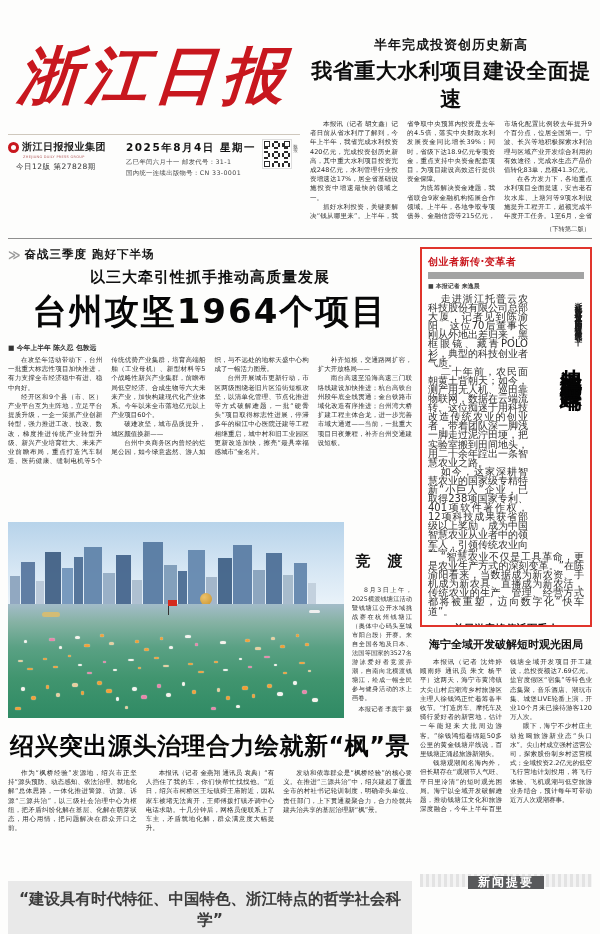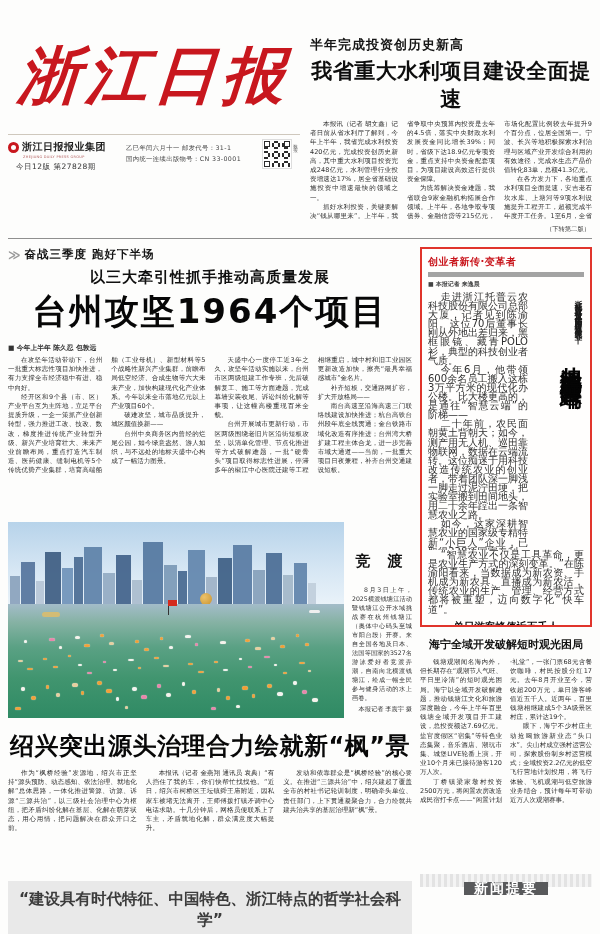--- a/index.html
+++ b/index.html
@@ -24,21 +24,21 @@
   .dates{flex:1;padding-top:1px;}
   .date-main{font-weight:bold;font-size:10.5px;letter-spacing:1.5px;color:#111;}
   .date-sub{font-size:6.3px;color:#444;margin-top:2.5px;letter-spacing:.4px;}
   .qrwrap{position:absolute;right:2px;top:5px;display:flex;gap:2px;}
   .qr{width:28px;height:28px;background:#fff;position:relative;outline:1px solid #ddd;}
   .qr i{position:absolute;background:#2c2c2c;}
   .qr-label{writing-mode:vertical-rl;font-size:4.5px;color:#777;letter-spacing:2px;}
 
   
   .water-col{padding-top:10px;}
-  .w-kicker{text-align:left;font-weight:bold;font-size:13px;color:#161616;letter-spacing:1px;}
+  .w-kicker{text-align:center;font-weight:bold;font-size:13px;color:#161616;letter-spacing:1px;}
   .w-head{text-align:center;font-weight:bold;font-size:21px;color:#0d0d0d;letter-spacing:.5px;margin-top:3px;}
   .bodytext{font-size:6.5px;line-height:9.2px;text-align:justify;color:#2e2e2e;}
   .bodytext p{margin:0;text-indent:13px;}
   .w-body{margin-top:7px;height:104px;column-count:3;column-gap:9px;overflow:hidden;}
   .w-jump{font-size:6.3px;text-align:right;color:#2e2e2e;margin-top:1px;padding-right:2px;}
 
   
   .maingrid{display:grid;grid-template-columns:404px 172px;column-gap:8px;margin-top:8px;}
 
   
@@ -76,21 +76,21 @@
   .sx-body{margin-top:7px;height:102px;column-count:3;column-gap:9px;overflow:hidden;}
 
   
   .banner{margin-top:10px;background:#e9e9e9;padding:8px 10px 5px 10px;box-sizing:border-box;}
   .banner-l1{font-weight:bold;font-size:15.5px;color:#3c3c3c;text-align:center;letter-spacing:0;}
 
   
   .feature{border:2px solid #e0342b;background:#fffefd;box-sizing:border-box;height:380px;
            padding:6px;overflow:hidden;}
   .f-kicker{color:#c9161d;font-weight:bold;font-size:10px;letter-spacing:.5px;
-            border-bottom:5px solid #a3a3a3;padding-bottom:3px;}
+            border-bottom:7px solid #a3a3a3;padding-bottom:3px;}
   .f-byline{font-size:6px;font-weight:bold;color:#444;margin:3px 0 3px 0;}
   .f-top{display:flex;gap:4px;height:258px;overflow:hidden;}
   .f-left{width:100px;flex:none;overflow:hidden;}
   .f-body{font-size:10px;line-height:9.1px;text-align:justify;color:#2e2e2e;}
   .f-body p{margin:0;text-indent:12.8px;}
   .f-sub{text-align:center;font-weight:bold;font-size:10.5px;color:#101010;margin:6px 0 4px 0;}
   .f-vert{flex:1;writing-mode:vertical-rl;display:flex;padding-top:2px;}
   .f-vsub{font-size:7.5px;color:#1a1a1a;letter-spacing:1.5px;line-height:12px;font-weight:bold;}
   .f-vhead{font-size:22px;font-weight:bold;color:#050505;letter-spacing:2px;line-height:26px;margin-top:2px;}
 
@@ -98,42 +98,43 @@
   .hn{margin-top:10px;}
   .hn-kicker{text-align:center;font-weight:bold;font-size:11px;color:#141414;}
   .hn-head{text-align:center;font-weight:bold;font-size:15.5px;color:#060606;letter-spacing:.5px;margin-top:3px;}
   .hn-body{margin-top:6px;height:206px;column-count:2;column-gap:8px;overflow:hidden;}
 
   
   .digest{margin-top:10px;}
   .digest-strip{height:13px;position:relative;
      background-image:repeating-linear-gradient(90deg,#e3e3e3 0 3px,#f4f4f4 3px 6px),
                       repeating-linear-gradient(0deg,#e3e3e3 0 3px,#f4f4f4 3px 6px);}
-  .digest-badge{position:absolute;left:50%;top:8px;transform:translateX(-50%);
-     background:#58595b;color:#fff;font-size:14px;font-weight:bold;letter-spacing:2px;
+  .digest-badge{position:absolute;left:50%;top:2px;transform:translateX(-50%);
+     background:#58595b;color:#fff;font-size:12px;font-weight:bold;letter-spacing:2px;
      padding:2px 10px;line-height:9px;}
 </style>
 </head>
 <body>
 
 <div class="page">
 
   <div class="topgrid">
     <div>
       <div class="mast-title">浙江日报</div>
       <div class="info-strip">
         <div class="brand">
           <div class="brand-row">
             <span class="ring"></span>
             <span class="brand-name">浙江日报报业集团</span>
           </div>
           <div class="brand-en">ZHEJIANG DAILY PRESS GROUP</div>
           <div class="edition">今日12版 第27828期</div>
         </div>
         <div class="dates">
+          <div class="date-main">2025年8月4日 星期一</div>
           <div class="date-sub">乙巳年闰六月十一 邮发代号：31-1</div>
           <div class="date-sub">国内统一连续出版物号：CN 33-0001</div>
         </div>
         <div class="qrwrap">
           <div class="qr" id="qr">
               <i style="left: 1px; top: 1px; width: 2px; height: 2px;"></i>
               <i style="left: 3px; top: 1px; width: 2px; height: 2px;"></i>
               <i style="left: 11px; top: 1px; width: 2px; height: 2px;"></i>
               <i style="left: 13px; top: 1px; width: 2px; height: 2px;"></i>
               <i style="left: 21px; top: 1px; width: 2px; height: 2px;"></i>
@@ -223,21 +224,20 @@
           <span class="tz-kicker">奋战三季度 跑好下半场</span>
         </div>
         <div class="tz-sub">以三大牵引性抓手推动高质量发展</div>
         <div class="tz-head">台州攻坚1964个项目</div>
         <div class="tz-byline">■ 今年上半年 陈久忍 包敦远</div>
         <div class="tz-body bodytext">
             <p>在攻坚年活动带动下，台州一批重大标志性项目加快推进，有力支撑全市经济稳中有进、稳中向好。</p>
             <p>经开区和9个县（市、区）产业平台互为主阵地，立足平台提质升级，一企一策抓产业创新转型，强力推进工改、技改、数改，梯度推进传统产业转型升级、新兴产业培育壮大、未来产业前瞻布局，重点打造汽车制造、医药健康、缝制电机等5个传统优势产业集群，培育高端船舶（工业母机）、新型材料等5个战略性新兴产业集群，前瞻布局低空经济、合成生物等六大未来产业，加快构建现代化产业体系。今年以来全市落地亿元以上产业项目60个。</p>
             <p>破难攻坚，城市品质提升，城区颜值换新——</p>
             <p>台州中央商务区内曾经的烂尾公园，如今绿意盎然、游人如织，与不远处的地标天盛中心构成了一幅活力图景。</p>
-            <p>天盛中心一度停工近3年之久，攻坚年活动实施以来，台州市区两级组建工作专班，先后破解复工、施工等方面难题，完成幕墙安装收尾、诉讼纠纷化解等事项，让这幢高楼重现百米全貌。</p>
             <p>台州开展城市更新行动，市区两级围绕老旧片区沿街短板攻坚，以清单化管理、节点化推进等方式破解难题，一批“硬骨头”项目取得标志性进展，停滞多年的椒江中心医院迁建等工程相继重启，城中村和旧工业园区更新改造加快，擦亮“最具幸福感城市”金名片。</p>
             <p>补齐短板，交通路网扩容，扩大开放格局——</p>
             <p>南台高速至沿海高速三门联络线建设加快推进；杭台高铁台州段年底全线贯通；金台铁路市域化改造有序推进；台州湾大桥扩建工程主体合龙，进一步完善市域大通道——当前，一批重大项目日夜兼程，补齐台州交通建设短板。</p>
           </div>
       </div>
 
       <div class="photo-row">
         <div class="photo">
           <div class="sky"></div>
           <div class="skyline" id="skyline">
@@ -368,21 +368,20 @@
     </div>
 
     <div>
       <div class="feature">
         <div class="f-kicker">创业者新传·变革者</div>
         <div class="f-byline">■ 本报记者 来逸晨</div>
         <div class="f-top">
           <div class="f-left">
             <div class="f-body">
                 <p>走进浙江托普云农科技股份有限公司总部大厦，记者见到陈渝阳。这位70后董事长刚从外地出差归来，黑框眼镜、藏青POLO衫，典型的科技创业者气质。</p>
-                <p>今年6月，他带领600余名员工搬入这栋3万平方米的现代化办公楼。比大楼更高的，是通往“智慧云端”的阶梯——</p>
                 <p>二十年前，农民面朝黄土背朝天；如今，测产用无人机、巡田靠物联网，数据在云端流转。这位痴迷于用科技改造传统农业的创业者，带着团队深一脚浅一脚走过泥泞田埂，把实验室搬到田间地头，用二十余年蹚出一条智慧农业之路。</p>
                 <p>如今，这家深耕智慧农业的国家级专精特新“小巨人”企业，已取得238项国家专利、401项软件著作权，12项科技成果获省部级以上奖励，成为中国智慧农业从业者中的领军人，引领传统农业向数字化转型。</p>
               </div>
             <div class="f-sub">用数据“开荒”</div>
             <div class="f-body">
                 <p>创业之初，与伙伴一道“铆钉”般扎根的，是“啃硬骨头、敢为人先”的执着。金华某农事服务中心内巨大的电子屏上，全省农业物联网设备实时回传的数据流不断跳动：无人机巡田数据实时上云，虫情测报灯自动诱捕害虫，各式农机调度直通农户手机。这片智慧农业应用场景，正是陈渝阳口中的“数字大田”，凝聚着团队的最新力作。</p>
               </div>
           </div>
           <div class="f-vert">
             <div class="f-vsub">浙江托普云农科技董事长陈渝阳用科技提升传统农业——</div>
@@ -395,22 +394,22 @@
         <div class="f-sub">单日游客峰值近五千人</div>
         <div class="f-body">
             <p>凌晨还带着露水的高山杨梅，中午就能坐上冷链车发往全国；丘陵山地上，采收机械轰鸣作响——一批批乡村播下了智慧农业的种子，生根发芽、开花结果。</p>
           </div>
 
       </div>
 
       <div class="hn">
         <div class="hn-kicker">海宁全域开发破解短时观光困局</div>
         <div class="hn-body bodytext">
+            <p>本报讯（记者 沈烨婷 顾雨婷 通讯员 朱文 杨平平）这两天，海宁市黄湾镇大尖山村启潮湾乡村旅游区主理人徐钱鸿正忙着筹备丰收节。“打造房车、摩托车及骑行爱好者的新营地，估计一年能迎来大批周边游客。”徐钱鸿指着绵延50多公里的黄金钱塘岸线说，百里钱塘正涌起旅游新潮头。</p>
             <p>钱塘观潮闻名海内外，但长期存在“观潮节人气旺、平日里冷清”的短时观光困局。海宁以全域开发破解难题，推动钱塘江文化和旅游深度融合，今年上半年百里钱塘全域开发项目开工建设，总投资额达7.69亿元。盐官度假区“宿集”等特色业态集聚，音乐酒店、潮玩市集、城堡LIVE轮番上演，开业10个月来已接待游客120万人次。</p>
-            <p>丁桥镇梁家墩村投资2500万元，将闲置农房改造成民宿打卡点——“闲置计划·礼堂”，一张门票68元含餐饮咖啡，村民按股分红17元。去年8月开业至今，营收超200万元，单日游客峰值近五千人。近两年，百里钱塘相继建成5个3A级景区村庄，累计达19个。</p>
             <p>眼下，海宁不少村庄主动抢喝旅游新业态“头口水”。尖山村成立强村运营公司，探索股份制乡村运营模式；全域投资2.2亿元的低空飞行营地计划投用，将飞行体验、飞机观潮与低空旅游业务结合，预计每年可带动近万人次观潮赛事。</p>
           </div>
       </div>
 
       <div class="digest">
         <div class="digest-strip">
           <span class="digest-badge">新闻提要</span>
         </div>
 
       </div>

